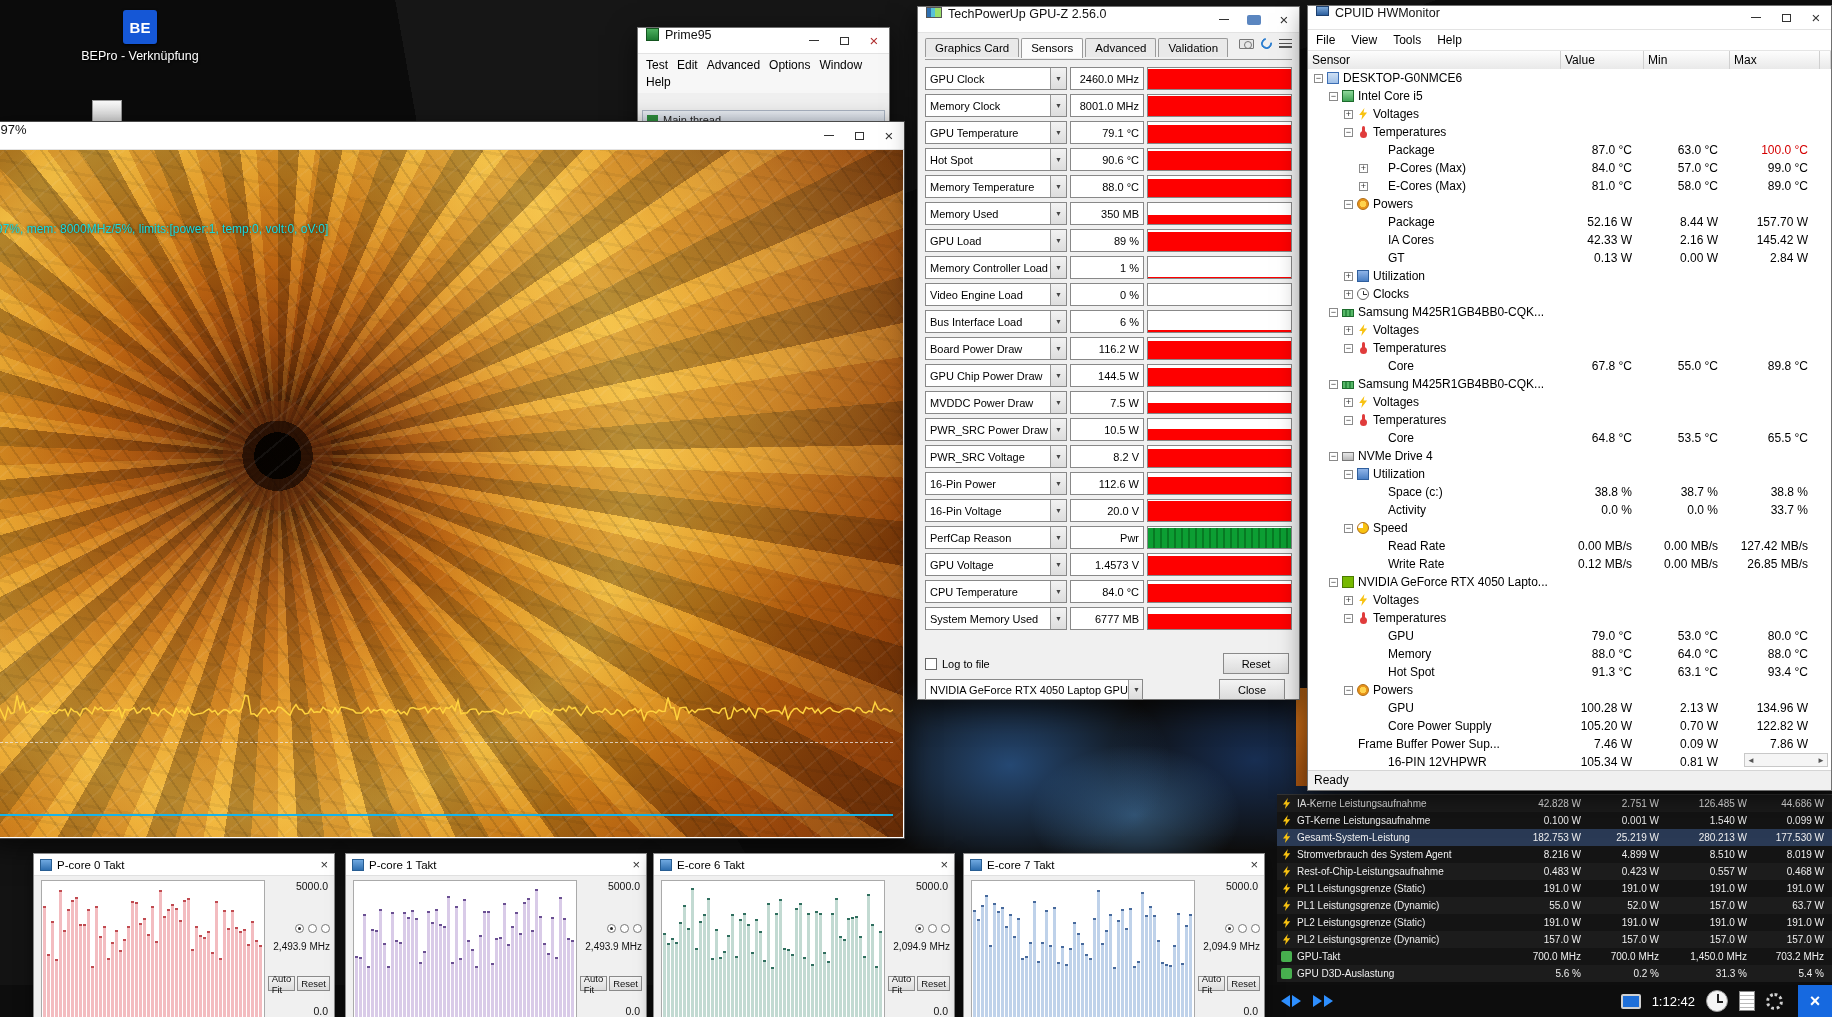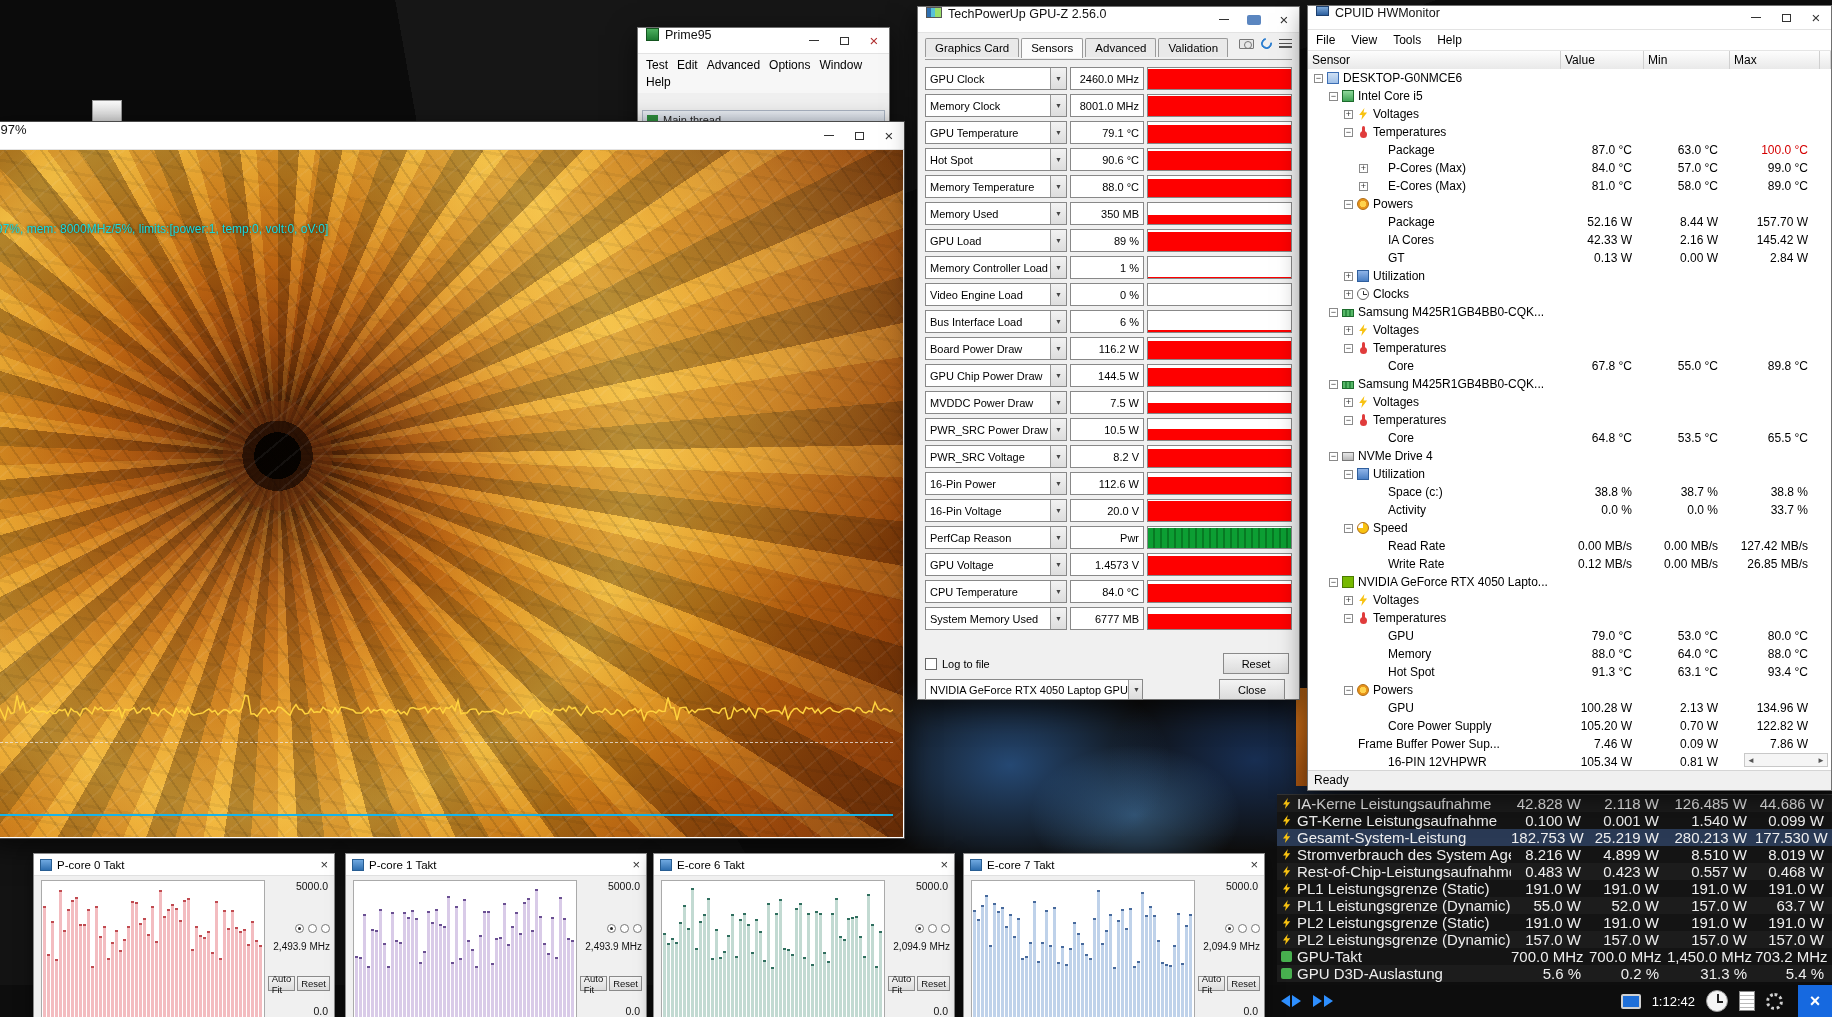--- a/index.html
+++ b/index.html
@@ -100,21 +100,21 @@
 .t-clock::before{content:"";position:absolute;left:5px;top:2px;width:1px;height:4px;background:#333}
 .t-clock::after{content:"";position:absolute;left:5px;top:5px;width:4px;height:1px;background:#333}
 .t-mem{height:8px!important;margin-top:2px;border:1px solid #1d6b2c;background:repeating-linear-gradient(90deg,#57b868 0 2px,#2f8f43 2px 4px)}
 .t-drive{height:9px!important;margin-top:1px;border:1px solid #777;background:linear-gradient(#e8e8e8,#b8b8b8)}
 .t-gpu{border:1px solid #4a7a00;background:#76b900}
 .t-speed{border-radius:50%;border:1px solid #b06a10;background:conic-gradient(#f8c211 0 270deg,#fff 270deg 360deg)}
 .hscroll{position:absolute;right:3px;bottom:23px;width:84px;height:14px;background:#f5f5f5;border:1px solid #c8c8c8;display:flex;align-items:center;justify-content:space-between;font-size:8px;color:#555;padding:0 2px}
 .hwstatus{position:absolute;left:0;right:0;bottom:0;height:20px;background:#f0f0f0;border-top:1px solid #d5d5d5;font-size:12px;padding:2px 6px}
 
 .hwinfo{position:absolute;left:1277px;top:794px;width:555px;z-index:4;background:#141414;border-top:1px solid #333}
-.hirow{display:grid;grid-template-columns:20px 214px 78px 78px 88px 77px;height:17px;align-items:center;color:#eee;font-size:15px;white-space:nowrap}
+.hirow{display:grid;grid-template-columns:20px 214px 78px 78px 88px 77px;height:17px;align-items:center;color:#eee;font-size:10px;white-space:nowrap}
 .hirow:nth-child(odd){background:#1c1c1c}
 .hirow.hl{background:#2a3a55}
 .hival{text-align:right;padding-right:8px;overflow:hidden}
 .hiname{overflow:hidden}
 .ticon2{width:11px;height:11px;margin-left:4px;display:inline-block}
 .t2-power{background:#f8c211;clip-path:polygon(62% 0,18% 58%,44% 58%,36% 100%,84% 38%,54% 38%)}
 .t2-gpu{background:#48b04f;border-radius:2px}
 
 .corewin{position:absolute;top:853px;width:302px;height:172px;border:1px solid #8a8a8a;background:#f0f0f0;z-index:7;box-shadow:0 4px 14px rgba(0,0,0,.5)}
 .ctitle{height:22px;background:#fff;display:flex;align-items:center;padding:0 6px;font-size:11.5px;border-bottom:1px solid #e0e0e0}
@@ -145,20 +145,24 @@
 .tray-clock::after{content:"";position:absolute;left:10px;top:10px;width:6px;height:1.5px;background:#222}
 .tray-note{width:16px;height:20px;border:1px solid #888;background:repeating-linear-gradient(#fff 0 3px,#bbb 3px 4px)}
 .tray-gear{width:17px;height:17px;border:3px dotted #cfcfcf;border-radius:50%}
 .tray-x{width:34px;height:32px;background:#1669e0;color:#fff;font-size:18px;font-weight:bold;display:flex;align-items:center;justify-content:center;margin-left:4px}
 </style>
 </head>
 <body>
 
 <div id="desktop">
 
+  <div class="dicon">
+    <div class="dlogo">BE</div>
+    <div class="dlabel">BEPro - Verknüpfung</div>
+  </div>
   <div class="dicon2"></div>
   <div class="sliver"></div>
 
   <div class="win prime95">
     <div class="tbar">
       <span class="p95icon"></span>
       <span>Prime95</span>
       <span class="tbtns">
         <span class="tbtn">
             <span class="g-min"></span>
@@ -461,21 +465,21 @@
       </span>
       <span class="btn3d gzclose">Close</span>
     </div>
   </div>
 
   <div class="hwinfo">
     <div class="hirow">
         <span class="ticon2 t2-power"></span>
         <span class="hiname">IA-Kerne Leistungsaufnahme</span>
         <span class="hival">42.828 W</span>
-        <span class="hival">2.118 W</span>
+        <span class="hival">2.751 W</span>
         <span class="hival">126.485 W</span>
         <span class="hival">44.686 W</span>
       </div>
       <div class="hirow">
         <span class="ticon2 t2-power"></span>
         <span class="hiname">GT-Kerne Leistungsaufnahme</span>
         <span class="hival">0.100 W</span>
         <span class="hival">0.001 W</span>
         <span class="hival">1.540 W</span>
         <span class="hival">0.099 W</span>

